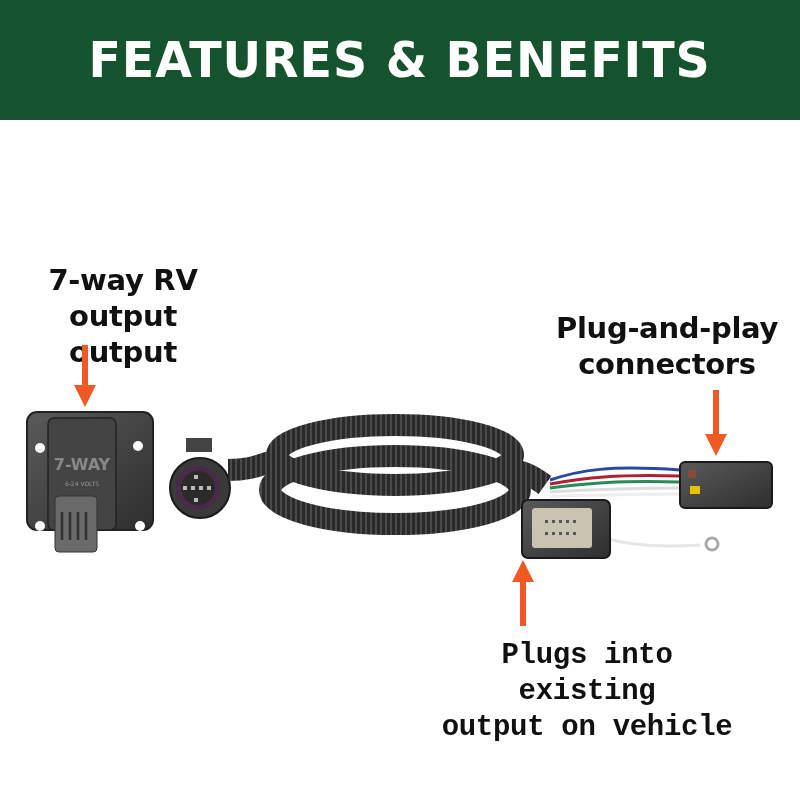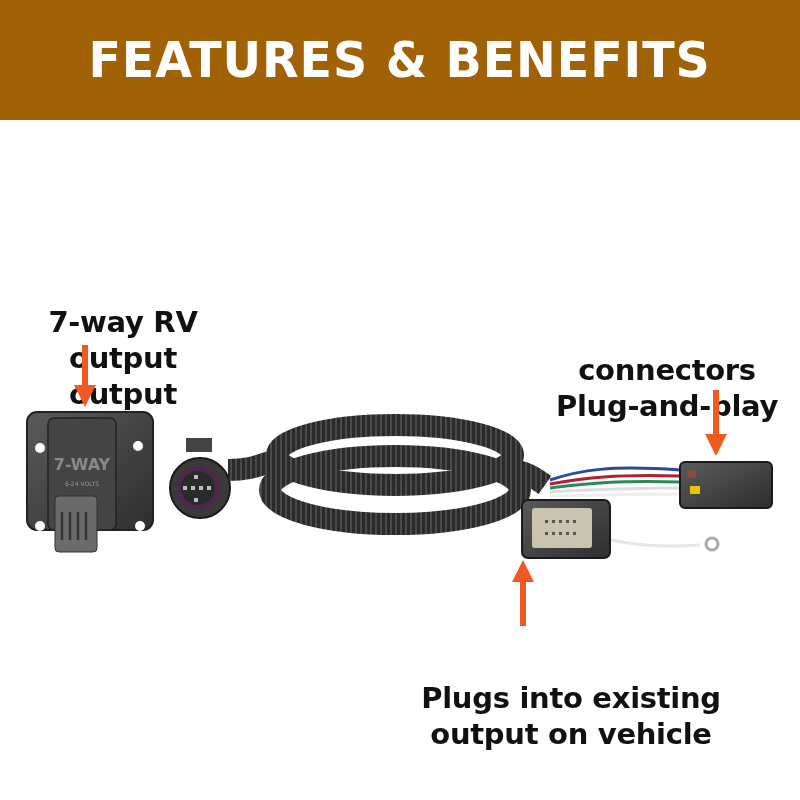--- a/index.html
+++ b/index.html
@@ -1,52 +1,52 @@
 <!DOCTYPE html>
 <html><head>
 <meta charset="utf-8">
 <style>
   html, body { margin: 0; padding: 0; }
   body { width: 800px; height: 800px; background: #ffffff; position: relative; overflow: hidden; font-family: "DejaVu Sans", sans-serif; }
-  .banner { position: absolute; left: 0; top: 0; width: 800px; height: 120px; background: #a16207; display: flex; align-items: center; justify-content: center; }
+  .banner { position: absolute; left: 0; top: 0; width: 800px; height: 120px; background: #14532d; display: flex; align-items: center; justify-content: center; }
   .banner h1 { margin: 0; color: #fff; font-family: "DejaVu Sans", sans-serif; font-weight: bold; font-size: 50px; letter-spacing: 1px; transform: scaleX(0.95); }
-  .label { position: absolute; color: #111; font-family: "DejaVu Sans", sans-serif; font-weight: bold; font-size: 29px; line-height: 36px; text-align: center; letter-spacing: -0.3px; margin-top: 42px; }
+  .label { position: absolute; color: #111; font-family: "DejaVu Sans", sans-serif; font-weight: bold; font-size: 29px; line-height: 36px; text-align: center; letter-spacing: -0.3px; }
   .arrow { position: absolute; }
   svg { display: block; }
 </style>
 </head>
 <body>
 
 <div class="banner">
   <h1>FEATURES &amp; BENEFITS</h1>
 </div>
 
 <div class="label" style="left:18px; top:262px; width:210px;">
   <div>7-way RV</div>
   <div>output output</div>
 </div>
 <svg class="arrow" style="left:74px; top:345px;" width="22" height="62" viewBox="0 0 22 62">
   <rect x="8" y="0" width="6" height="42" fill="#F05A22"></rect>
   <polygon points="0,40 22,40 11,62" fill="#F05A22"></polygon>
 </svg>
 
 <div class="label" style="left:552px; top:310px; width:230px;">
+  <div>Plug-and-play</div>
   <div>connectors</div>
-  <div>Plug-and-play</div>
 </div>
 <svg class="arrow" style="left:705px; top:390px;" width="22" height="66" viewBox="0 0 22 66">
   <rect x="8" y="0" width="6" height="46" fill="#F05A22"></rect>
   <polygon points="0,44 22,44 11,66" fill="#F05A22"></polygon>
 </svg>
 
 <svg class="arrow" style="left:512px; top:560px;" width="22" height="66" viewBox="0 0 22 66">
   <polygon points="11,0 22,22 0,22" fill="#F05A22"></polygon>
   <rect x="8" y="20" width="6" height="46" fill="#F05A22"></rect>
 </svg>
-<div class="label" style="left:416px; top:638px; width:310px;">
+<div class="label" style="left:432px; top:638px; width:310px;font-family:Liberation Mono, monospace;">
   <div>Plugs into existing</div>
   <div>output on vehicle</div>
 </div>
 
 <svg style="position:absolute; left:0; top:400px;" width="800" height="180" viewBox="0 400 800 180">
   <defs>
     <pattern id="corr" width="5" height="5" patternUnits="userSpaceOnUse">
       <rect width="5" height="5" fill="#2a2a2a"></rect>
       <rect width="2" height="5" fill="#4a4a4a"></rect>
     </pattern>

